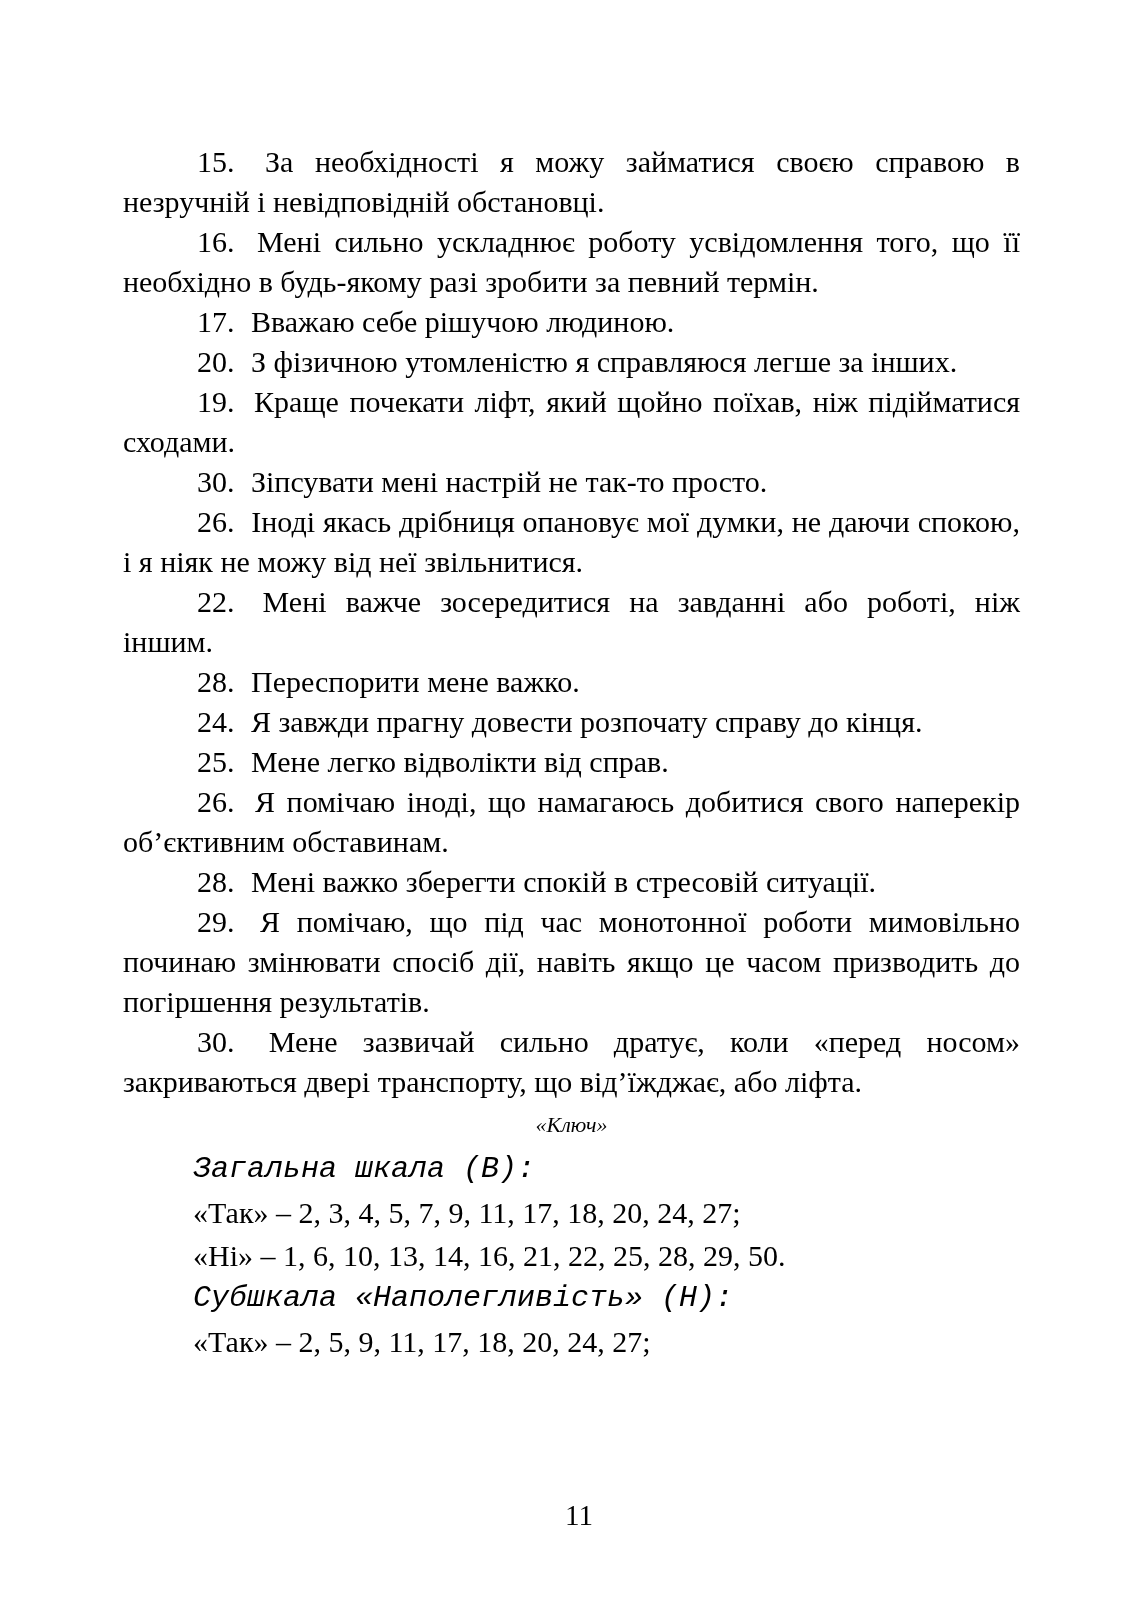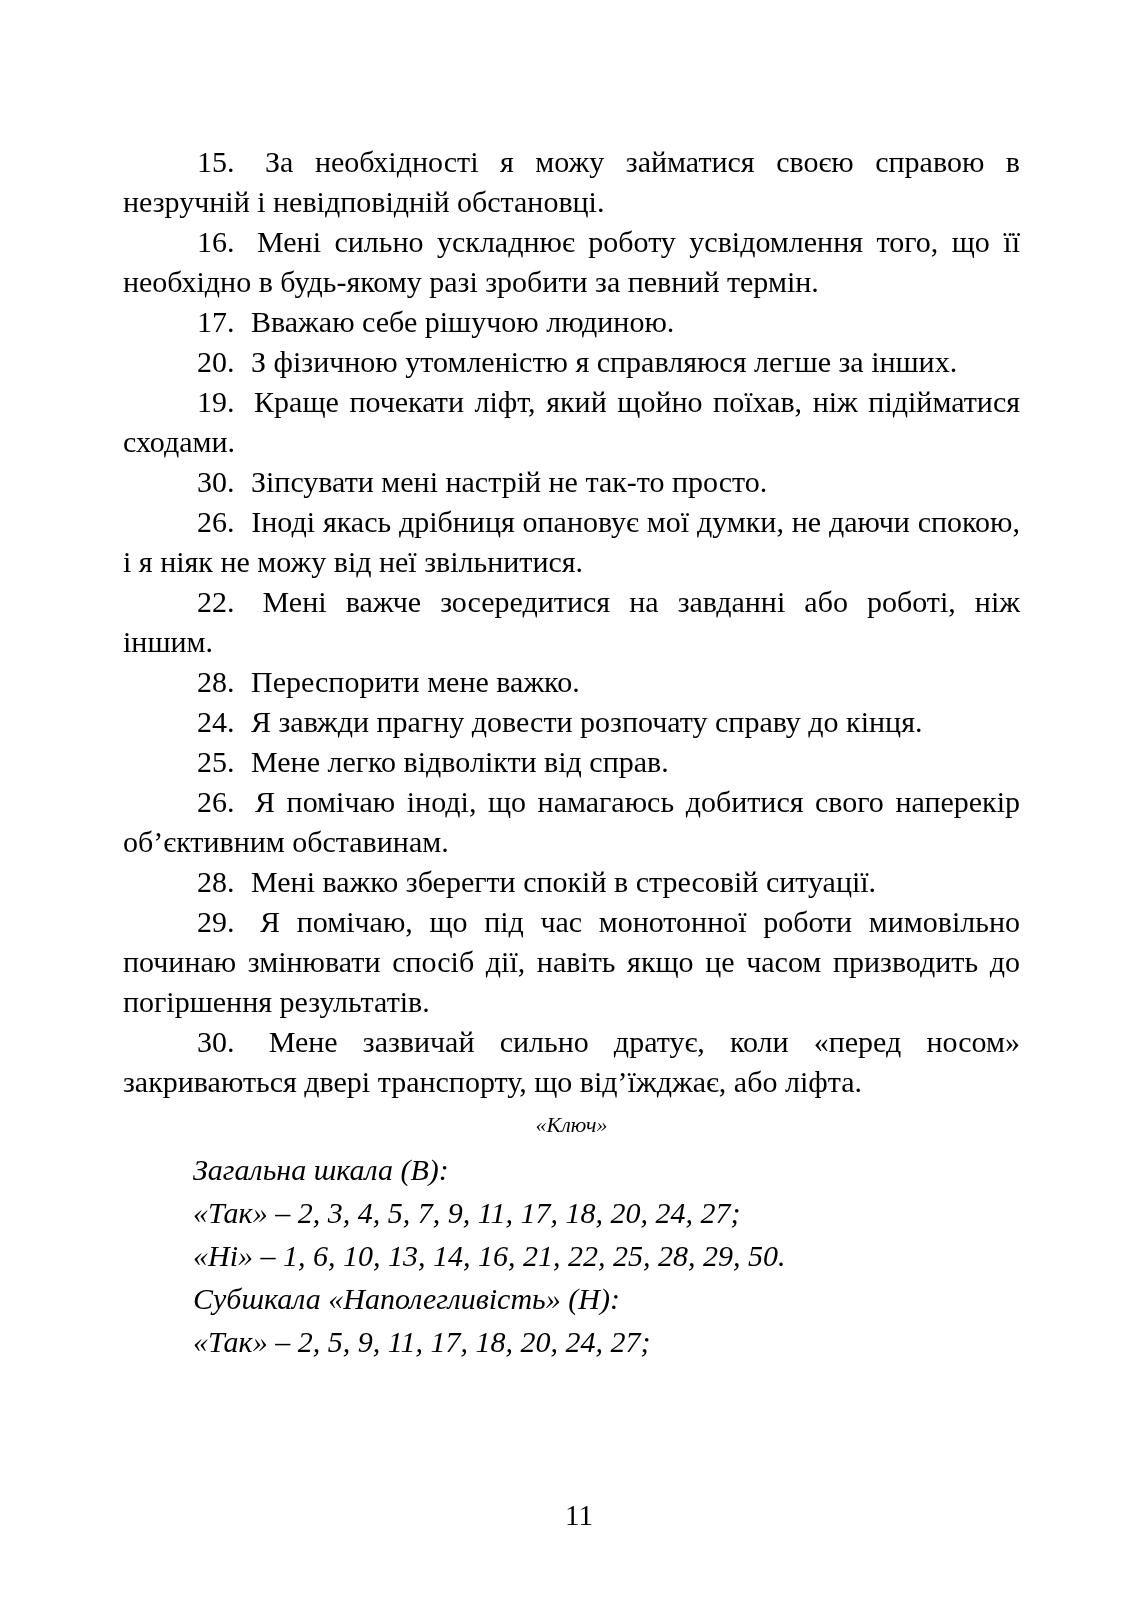--- a/index.html
+++ b/index.html
@@ -46,24 +46,24 @@
     line-height: 46px;
     font-style: italic;
     text-align: center;
     text-indent: 0;
   }
   .key-line {
     margin: 0;
     font-size: 30px;
     line-height: 43px;
     text-indent: 70px;
-    font-style: italic;
   }
   .key-line.italic {
     font-style: italic;
+    font-family: Liberation Mono, monospace;
   }
   .page-number {
     position: absolute;
     top: 1498px;
     left: 8px;
     width: 100%;
     text-align: center;
     font-size: 29px;
     line-height: 34px;
   }

